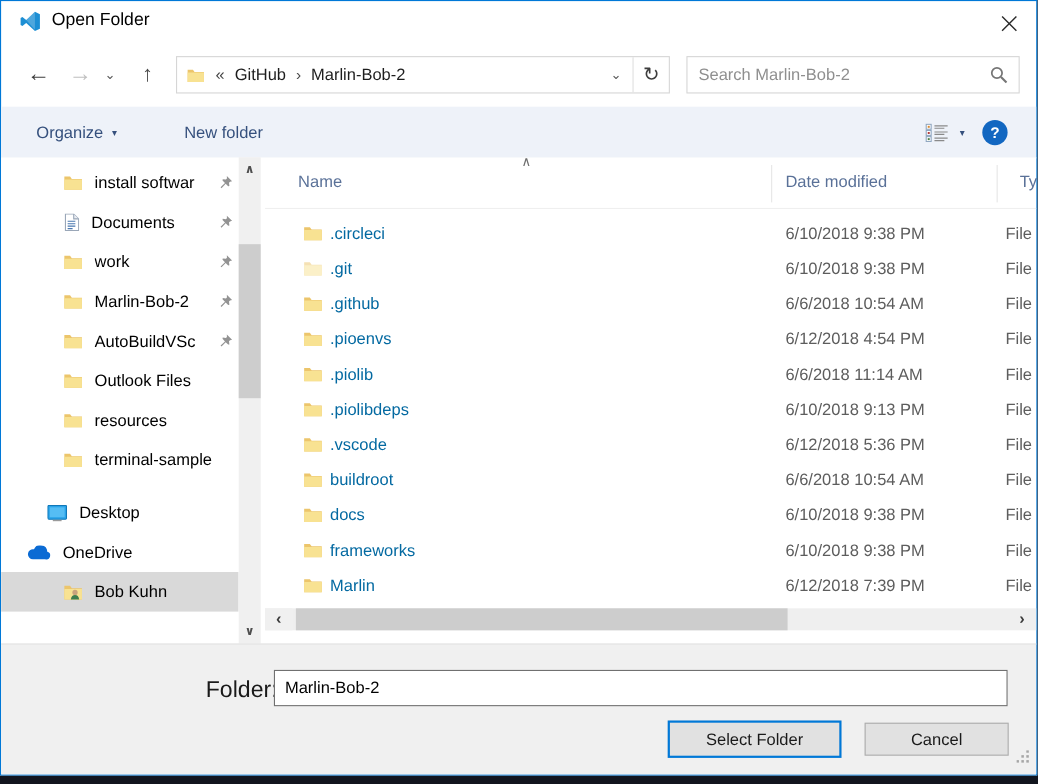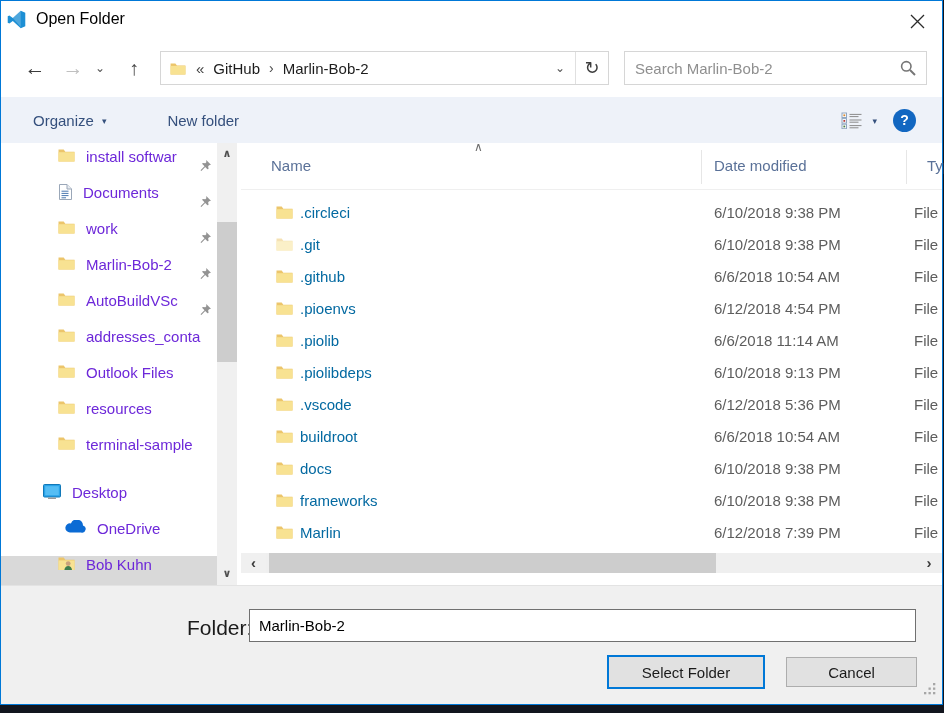--- a/index.html
+++ b/index.html
@@ -7,21 +7,21 @@
     width:944px;height:713px;position:relative;
     background:#12151e;
     font-family:"Liberation Sans","DejaVu Sans",sans-serif;
     overflow:hidden;
   }
   .dialog{
     position:absolute;top:0;left:0;width:943px;height:705px;
     background:#ffffff;border:1px solid #0078d7;box-sizing:border-box;
   }
   
-  .titlebar{position:absolute;top:0;left:0;right:0;height:36px;display:flex;align-items:center;padding-left:6px}
+  .titlebar{position:absolute;top:0;left:0;right:0;height:36px;display:flex;align-items:center;padding-left:17px}
   .title-text{font-size:16px;color:#000;margin-left:10px}
   .close-btn{position:absolute;top:8px;right:12px;width:26px;height:24px;display:flex;align-items:center;justify-content:center;cursor:default}
   
   .navrow{position:absolute;top:45px;left:0;right:0;height:44px;display:flex;align-items:center}
   .nav-glyph{display:inline-block;text-align:center}
   .nav-back{margin-left:20px;font-size:21px;color:#3c3c3c;width:28px}
   .nav-fwd{margin-left:10px;font-size:21px;color:#c0c0c0;width:28px}
   .nav-drop{margin-left:4px;font-size:12px;color:#555;width:18px}
   .nav-up{margin-left:12px;font-size:20px;color:#4a4a4a;width:26px}
   .addrbar{margin-left:13px;width:449px;height:34px;border:1px solid #d6d6d6;display:flex;align-items:center;box-sizing:border-box;background:#fff}
@@ -40,23 +40,23 @@
   .toolbar{position:absolute;top:96px;left:0;right:0;height:47px;background:#eef2f9;border-bottom:1px solid #e2e6ee;display:flex;align-items:center;color:#35507d;font-size:15px;box-sizing:border-box}
   .tb-organize{margin-left:32px;display:flex;align-items:center;gap:8px}
   .tb-caret{font-size:9px;color:#35507d;padding-top:2px}
   .tb-new{margin-left:61px}
   .tb-right{margin-left:auto;display:flex;align-items:center;margin-right:26px;gap:16px}
   .view-btn{display:flex;align-items:center;gap:9px;color:#4a4a4a}
   .help-btn{width:23px;height:23px;border-radius:50%;background:#1267c1;color:#fff;font-weight:bold;font-size:14px;display:flex;align-items:center;justify-content:center}
   
   .content{position:absolute;top:142px;left:0;right:0;height:443px;background:#fff}
   .sidebar{position:absolute;left:0;top:0;width:216px;height:443px;overflow:hidden;padding-top:5px;box-sizing:border-box}
-  .side-item{height:36px;display:flex;font-size:15px;color:#6d28d9;position:relative}
+  .side-item{height:36px;display:flex;align-items:center;font-size:15px;color:#000000;position:relative}
   .side-item.lvl0{padding-left:42px}
-  .side-item.lvl1{padding-left:64px}
+  .side-item.lvl1{padding-left:24px}
   .side-item.lvl2{padding-left:57px}
   .side-item .s-icon{display:flex;flex:none}
   .side-item .lbl{margin-left:11px;white-space:nowrap;overflow:hidden;flex:1;margin-right:2px}
   .side-item .pin{position:absolute;right:5px;top:11px}
   .side-item.selected{background:#d9d9d9}
   .group-gap{margin-top:12px}
   .vscroll{position:absolute;left:216px;top:0;width:20px;height:443px;background:#f0f0f0}
   .vs-up,.vs-down{position:absolute;left:0;width:20px;text-align:center;color:#4e4e4e;font-size:11px;font-weight:bold}
   .vs-up{top:4px}
   .vs-down{top:424px}
@@ -242,29 +242,20 @@
                 <path d="M8.8 1.1l5.1 5.1-2 .5-1 1 .4 3.1-1.2.2-2.4-2.4-4.1 4.3-.9-.9 4.3-4.1L4.6 5.4l.2-1.2 3.1.4 1-1z" fill="#939393"></path>
               </svg></span>
           </div>
           <div class="side-item lvl2">
             <span class="s-icon">
               <svg width="17" height="14" viewBox="0 0 17 14">
                 <path d="M0.5 1.5h5.2l1.6 2.2h9.2v9.8H0.5z" fill="#ecc56b"></path>
                 <path d="M0.5 4.2h16v9.3H0.5z" fill="#f8e292"></path>
               </svg>
             </span>
-            <span class="lbl">addresses_conta</span>
-          </div>
-          <div class="side-item lvl2">
-            <span class="s-icon">
-              <svg width="17" height="14" viewBox="0 0 17 14">
-                <path d="M0.5 1.5h5.2l1.6 2.2h9.2v9.8H0.5z" fill="#ecc56b"></path>
-                <path d="M0.5 4.2h16v9.3H0.5z" fill="#f8e292"></path>
-              </svg>
-            </span>
             <span class="lbl">Outlook Files</span>
           </div>
           <div class="side-item lvl2">
             <span class="s-icon">
               <svg width="17" height="14" viewBox="0 0 17 14">
                 <path d="M0.5 1.5h5.2l1.6 2.2h9.2v9.8H0.5z" fill="#ecc56b"></path>
                 <path d="M0.5 4.2h16v9.3H0.5z" fill="#f8e292"></path>
               </svg>
             </span>
             <span class="lbl">resources</span>

